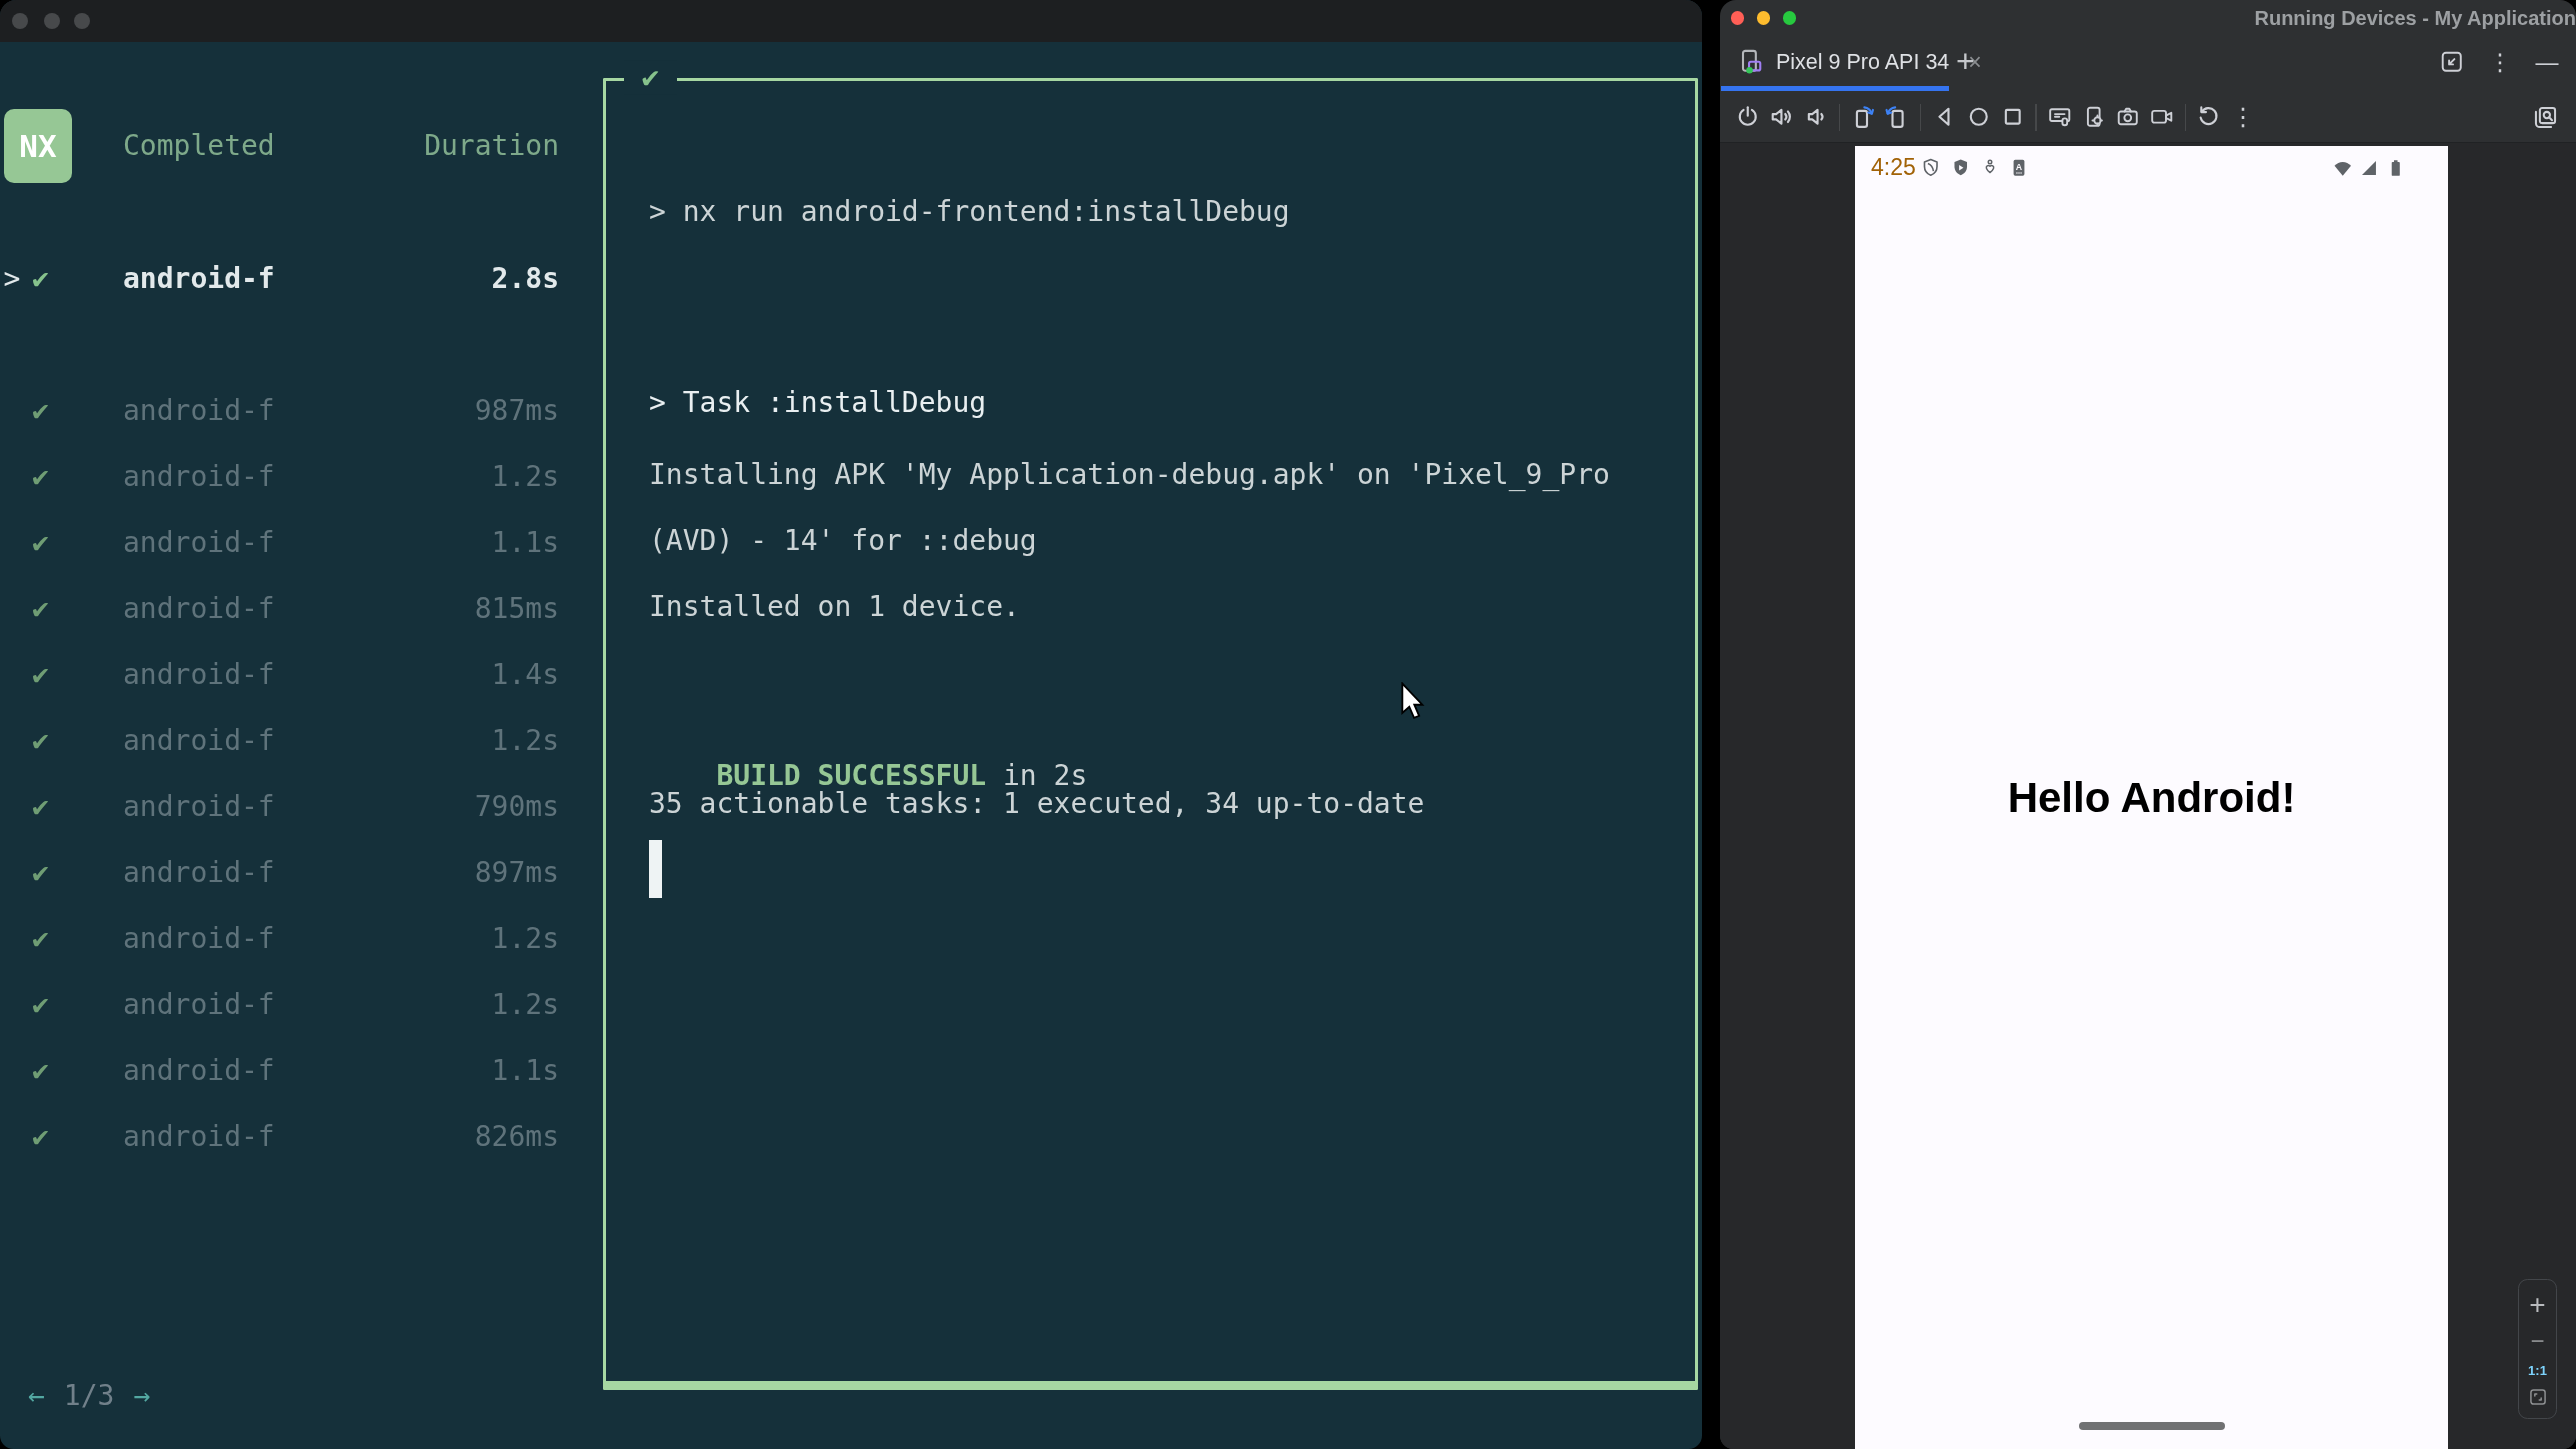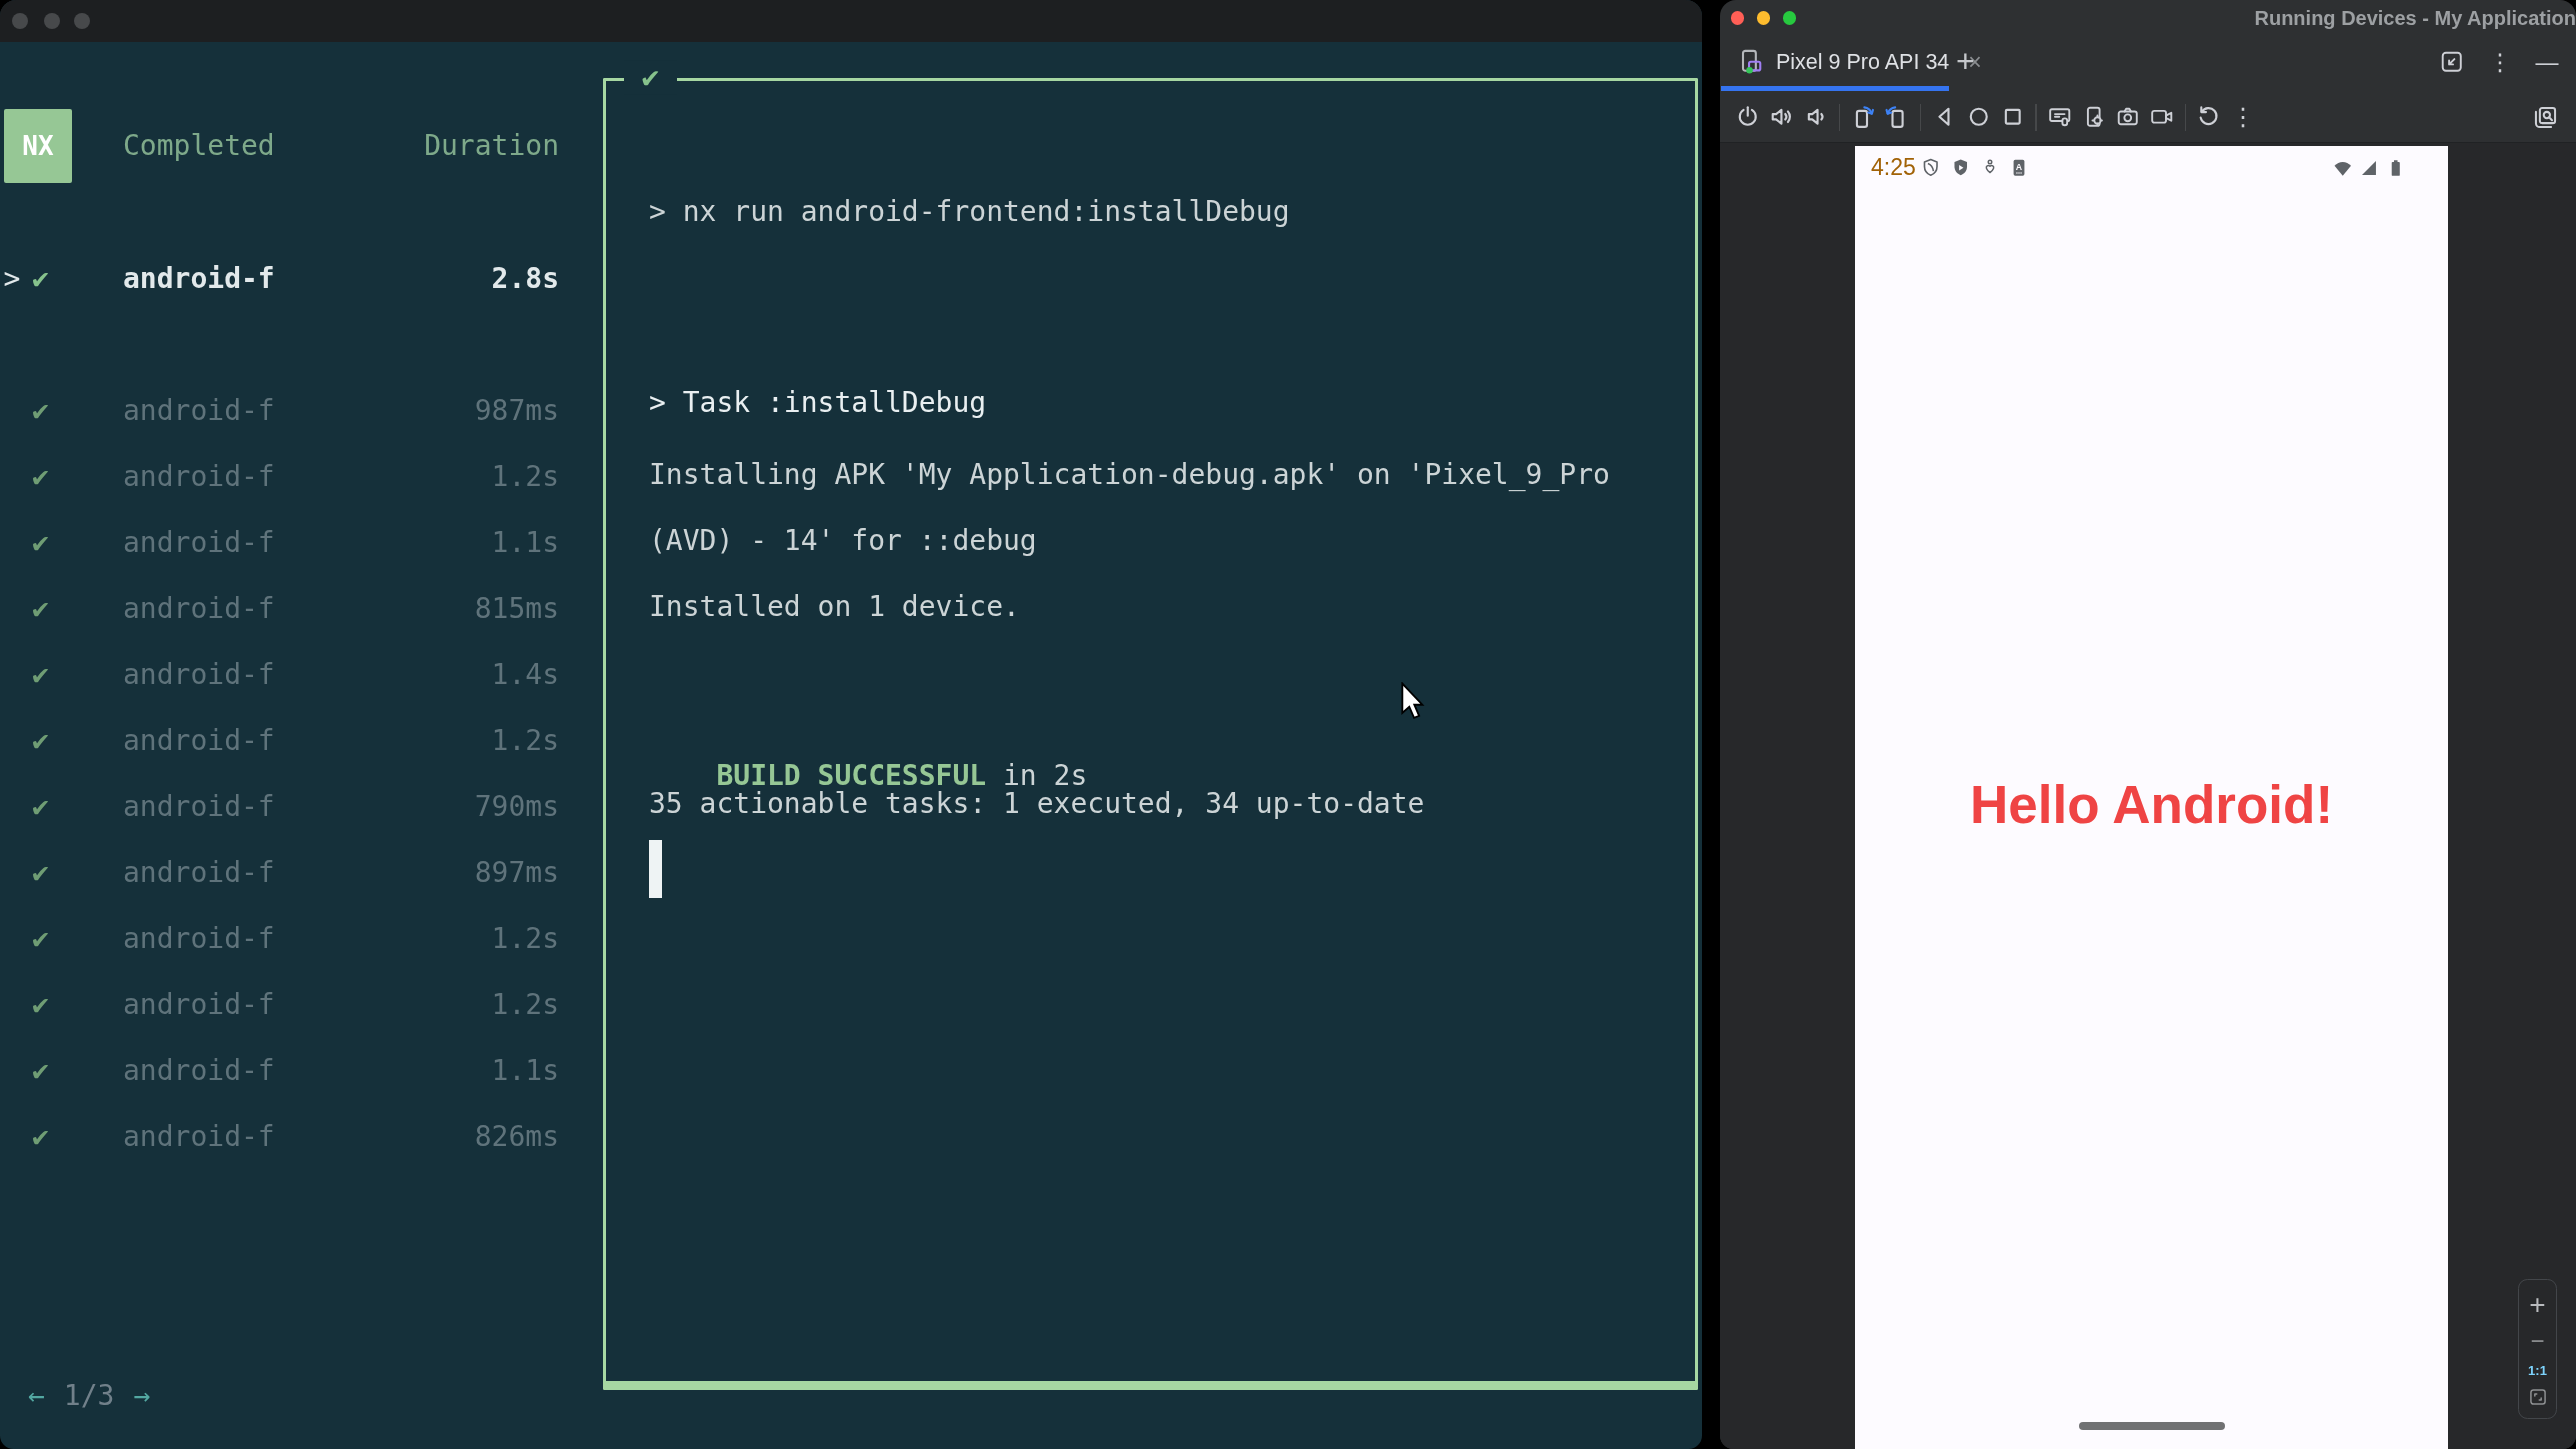--- a/index.html
+++ b/index.html
@@ -15,23 +15,23 @@
     font-family:"Liberation Sans",sans-serif}
 
   
   .terminal-window{position:absolute;left:0;top:0;width:1702px;height:1449px;
     background:var(--term-bg);border-radius:16px 16px 13.4px 13.4px;overflow:hidden}
   .t-titlebar{position:absolute;left:0;top:0;right:0;height:42px;background:var(--term-title)}
   .t-dot{position:absolute;top:12.7px;width:16px;height:16px;border-radius:50%;background:var(--dot)}
   .t-dot.d1{left:12px}.t-dot.d2{left:44px}.t-dot.d3{left:74px}
 
   .list-pane{position:absolute;left:0;top:42px;width:604px;bottom:0}
-  .nx-badge{position:absolute;left:4px;top:67px;width:68px;height:74px;border-radius:2px;
+  .nx-badge{position:absolute;left:4px;top:67px;width:68px;height:74px;border-radius:10px;
     background:var(--badge);color:#fff;display:flex;align-items:center;justify-content:center;
-    font-family:"DejaVu Sans Mono",monospace;font-weight:700;font-size:26px}
+    font-family:"DejaVu Sans Mono",monospace;font-weight:700;font-size:31px}
   .col-head{position:absolute;font-size:28px;color:var(--mgreen);top:84px;line-height:40px;
     font-family:"DejaVu Sans Mono",monospace}
   .col-completed{left:123px}
   .col-duration{right:45px}
 
   .task-row,.sel-row{position:relative;height:66px;font-size:28px;
     font-family:"DejaVu Sans Mono",monospace}
   .sel-row{position:absolute;left:0;right:0;top:203px}
   .rows-wrap{position:absolute;left:0;right:0;top:335px}
   .caret{position:absolute;left:3.4px;top:50%;transform:translateY(-50%);color:var(--bright)}
@@ -90,22 +90,22 @@
   .tb-sep{width:1.3px;height:27px;background:#46484a;margin:0 6px}
   .tb-more{color:var(--icon);font-size:24px}
   .tb-far-right{position:absolute;right:17.4px;top:0;height:51px;display:flex;align-items:center}
 
   .device-area{position:absolute;left:0;top:143px;right:0;bottom:0;background:var(--devbg)}
   .emu-screen{position:absolute;left:135px;top:3.4px;width:593px;height:1303px;background:var(--screen)}
   .status-bar{position:absolute;left:0;top:6.7px;right:0;height:29.5px}
   .st-time{position:absolute;left:16px;top:0;height:29.5px;line-height:29.5px;font-size:23px;color:#a16207}
   .st-left{position:absolute;left:65px;top:0;height:29.5px;display:flex;gap:8.7px;align-items:center}
   .st-right{position:absolute;right:42px;top:0;height:29.5px;display:flex;gap:4.7px;align-items:center}
-  .hello{position:absolute;left:0;right:0;top:628px;text-align:center;font-size:53px;font-weight:700;
-    color:#ef4444}
+  .hello{position:absolute;left:0;right:0;top:628px;text-align:center;font-size:42px;font-weight:700;
+    color:#000000}
   .gesture-bar{position:absolute;left:50%;transform:translateX(-50%);bottom:19px;width:146px;
     height:8px;border-radius:4.7px;background:#707173}
 
   .zoom-panel{position:absolute;left:798px;top:1136px;width:39px;height:140px;
     border:1.3px solid #43464a;border-radius:9.4px;display:flex;flex-direction:column;
     align-items:center;justify-content:space-around;padding:5.4px 0}
   .zp-in{font-size:28px;font-weight:200;color:#b9bbbe;line-height:1}
   .zp-out{font-size:24px;font-weight:200;color:#8e9092;line-height:1}
   .zp-scale{font-size:13px;font-weight:700;color:#7dd3fc;line-height:1}
 

